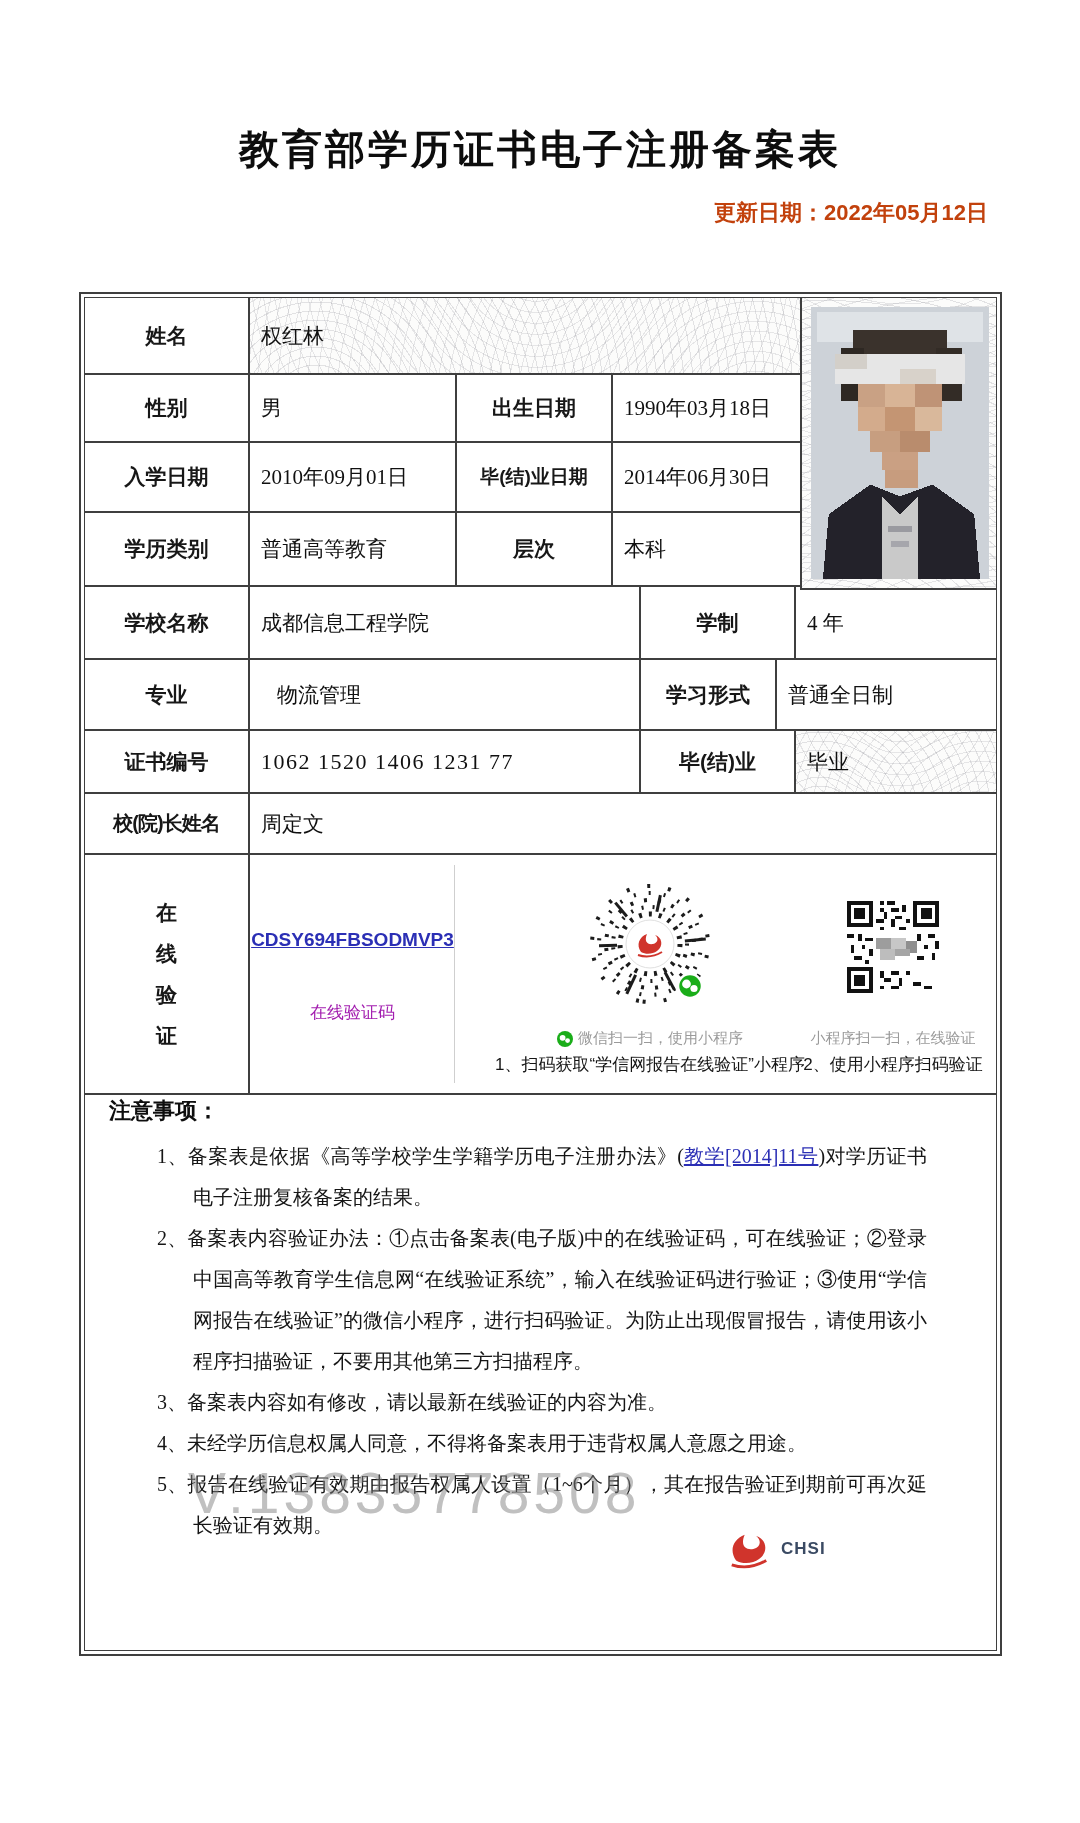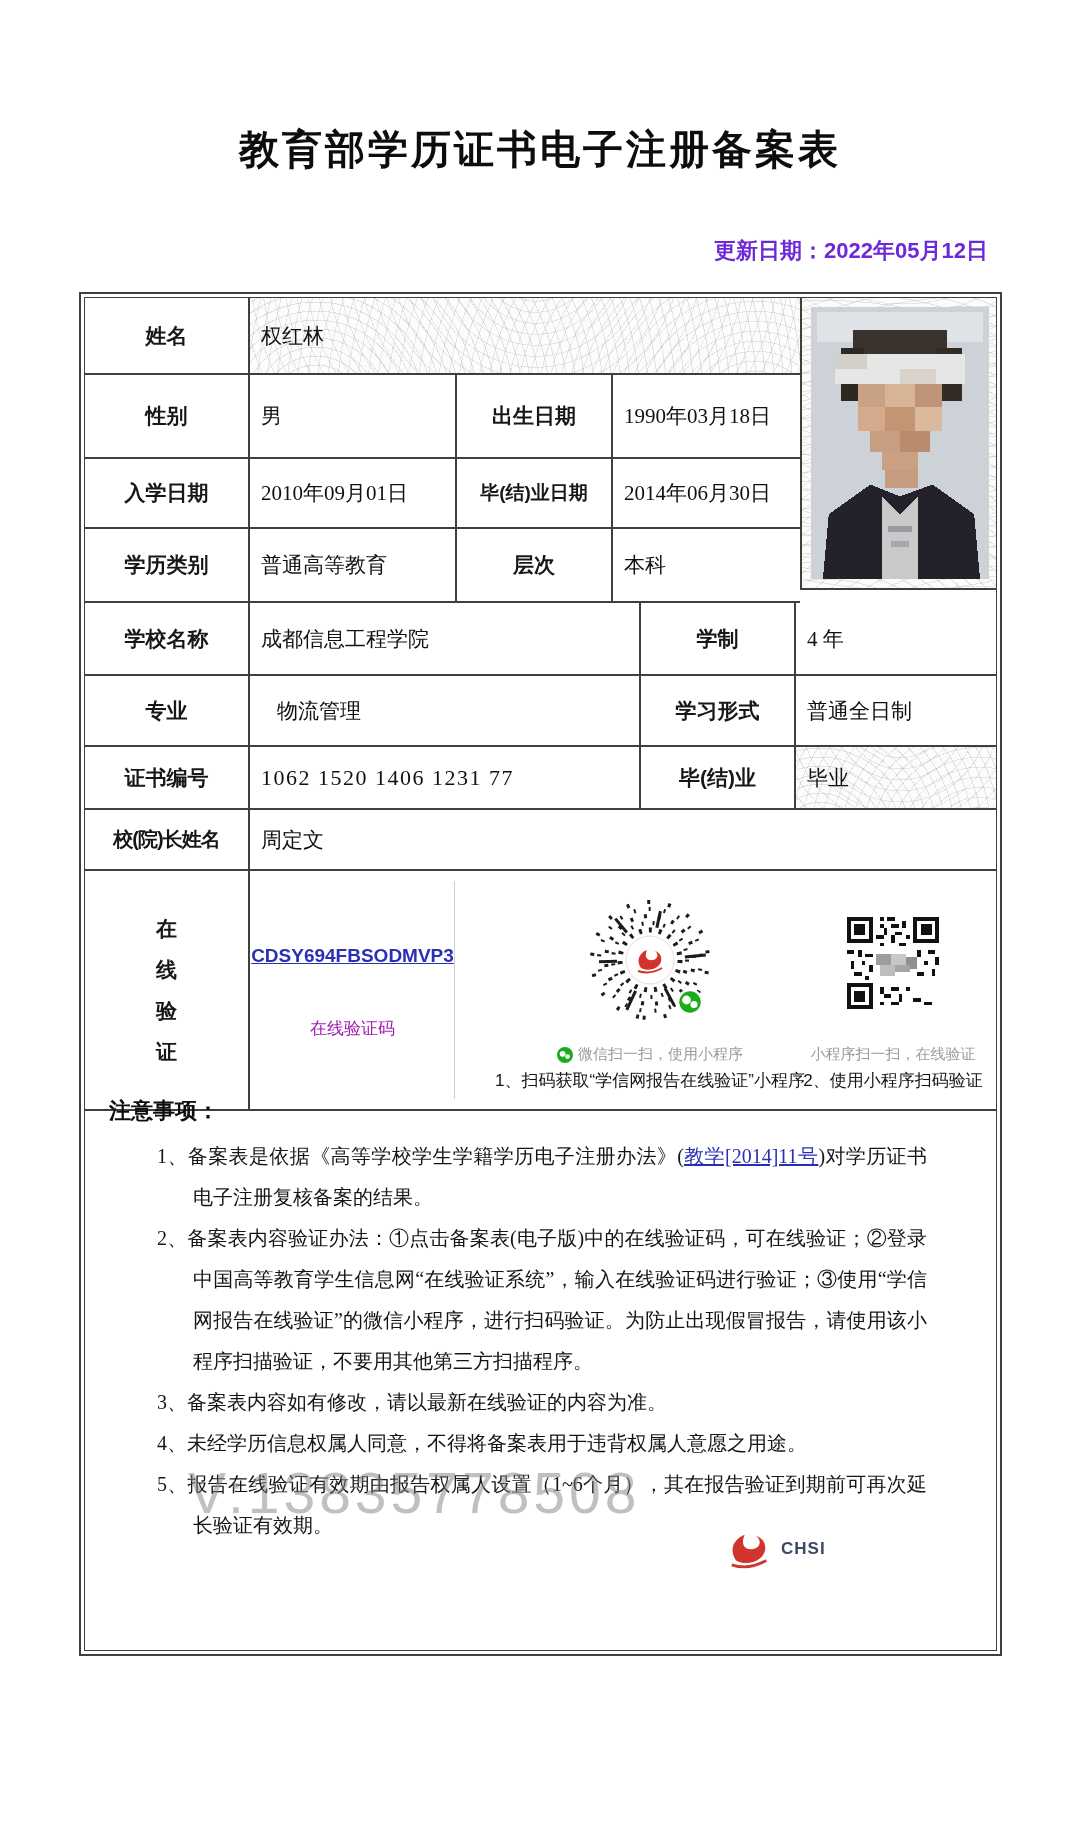--- a/index.html
+++ b/index.html
@@ -3,21 +3,21 @@
 <meta charset="utf-8">
 <style>
   * { box-sizing: border-box; margin: 0; padding: 0; }
   body { background:#fff; }
   .page { position:relative; width:1080px; height:1823px; background:#ffffff; overflow:hidden;
           font-family:"Liberation Serif", serif; color:#1c1c1c; }
   .title { position:absolute; top:122px; left:0; width:100%; text-align:center;
            font-family:"Liberation Sans", sans-serif; font-weight:700; font-size:40px;
            letter-spacing:3px; color:#0d0d0d; }
   .update-line { position:absolute; top:198px; right:92px; font-family:"Liberation Sans", sans-serif;
-           font-weight:600; font-size:22px; color:#6d28d9;margin-top:38px; }
+           font-weight:600; font-size:22px; color:#c2410c; }
   
   .doc { position:absolute; left:79px; top:292px; width:923px; height:1364px;
          border:2px solid #3f3f3f; padding:3px; }
   .doc-inner { position:relative; width:100%; height:100%; border:1px solid #3f3f3f; }
   
   .row { position:relative; display:flex; border-bottom:2px solid #3f3f3f; }
   .cell { position:relative; display:flex; align-items:center; }
   .cell.rb { border-right:2px solid #3f3f3f; }
   .lab { justify-content:center; font-family:"Liberation Sans", sans-serif; font-weight:600;
          font-size:21px; color:#171717; text-align:center; }
@@ -71,21 +71,21 @@
   </div>
 
   <div class="doc">
     <div class="doc-inner">
 
       <div class="row" style="width:715px;height:77px;">
         <div class="cell rb lab" style="width:165px;">姓名</div>
         <div class="cell val guilloche" style="width:550px;">权红林</div>
       </div>
 
-      <div class="row" style="width:715px;height:84px;">
+      <div class="row" style="width:715px;height:68px;">
         <div class="cell rb lab" style="width:165px;">性别</div>
         <div class="cell rb val" style="width:207px;">男</div>
         <div class="cell rb lab" style="width:156px;">出生日期</div>
         <div class="cell val" style="width:187px;">1990年03月18日</div>
       </div>
 
       <div class="row" style="width:715px;height:70px;">
         <div class="cell rb lab" style="width:165px;">入学日期</div>
         <div class="cell rb val" style="width:207px;">2010年09月01日</div>
         <div class="cell rb lab" style="width:156px;font-size:19px;">毕(结)业日期</div>
@@ -134,21 +134,21 @@
       <div class="row" style="width:911px;height:73px;">
         <div class="cell rb lab" style="width:165px;">学校名称</div>
         <div class="cell rb val" style="width:391px;">成都信息工程学院</div>
         <div class="cell rb lab" style="width:155px;">学制</div>
         <div class="cell val" style="width:200px;">4 年</div>
       </div>
 
       <div class="row" style="width:911px;height:71px;">
         <div class="cell rb lab" style="width:165px;">专业</div>
         <div class="cell rb val" style="width:391px;padding-left:27px;">物流管理</div>
-        <div class="cell rb lab" style="width:155px;">学习形式</div>
+        <div class="cell rb lab" style="width:136px;">学习形式</div>
         <div class="cell val" style="width:200px;">普通全日制</div>
       </div>
 
       <div class="row" style="width:911px;height:63px;">
         <div class="cell rb lab" style="width:165px;">证书编号</div>
         <div class="cell rb val" style="width:391px;letter-spacing:1.5px;font-size:22px;">1062 1520 1406 1231 77</div>
         <div class="cell rb lab" style="width:155px;">毕(结)业</div>
         <div class="cell val guilloche" style="width:200px;">毕业</div>
       </div>
 

